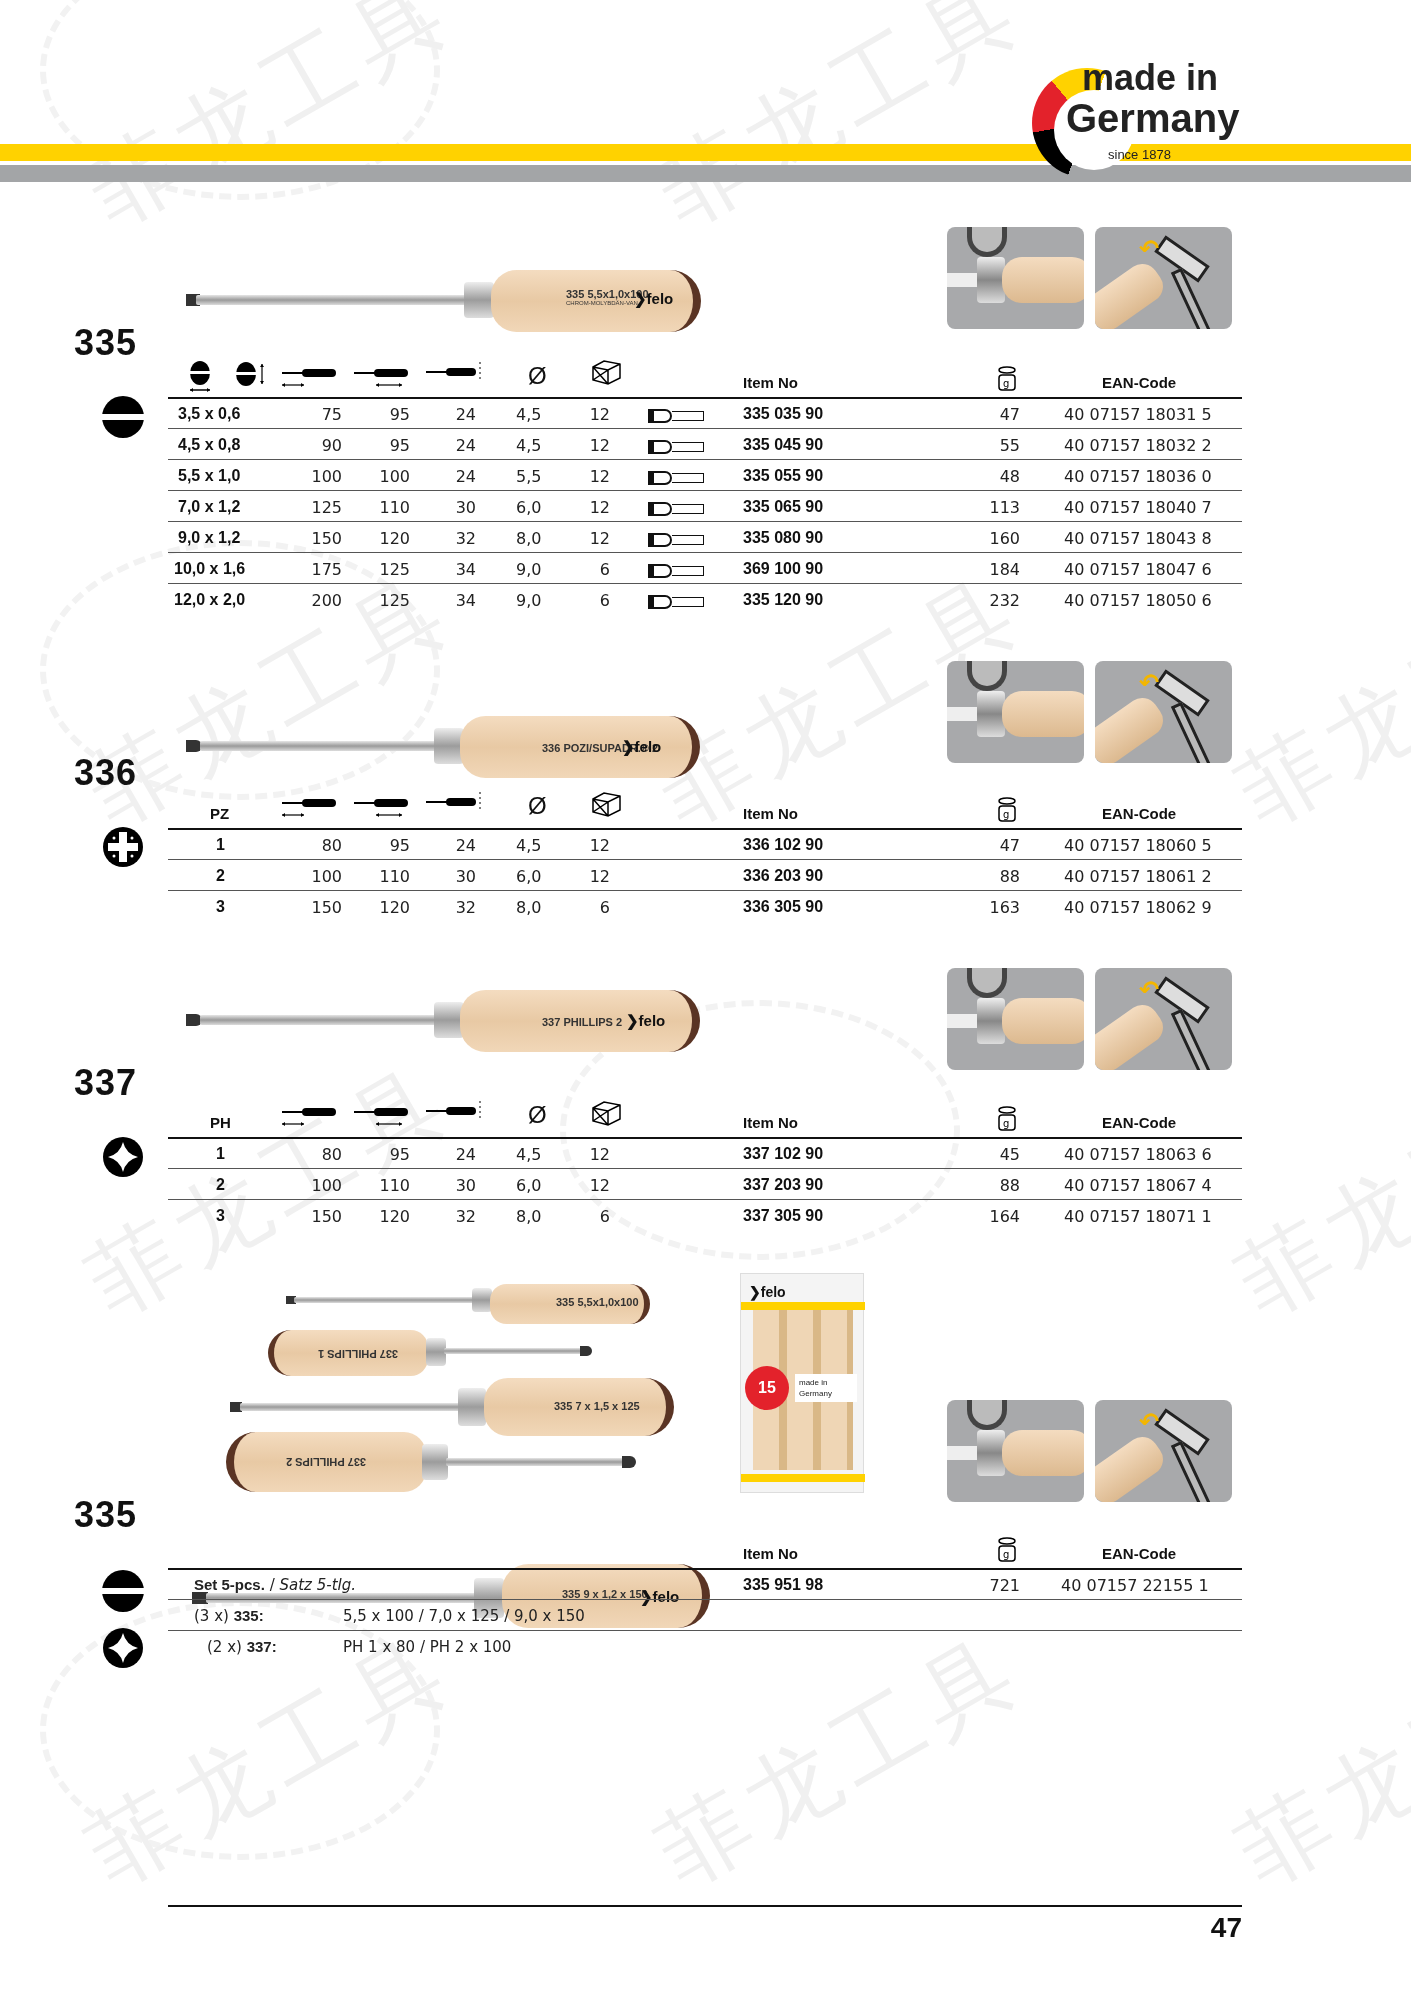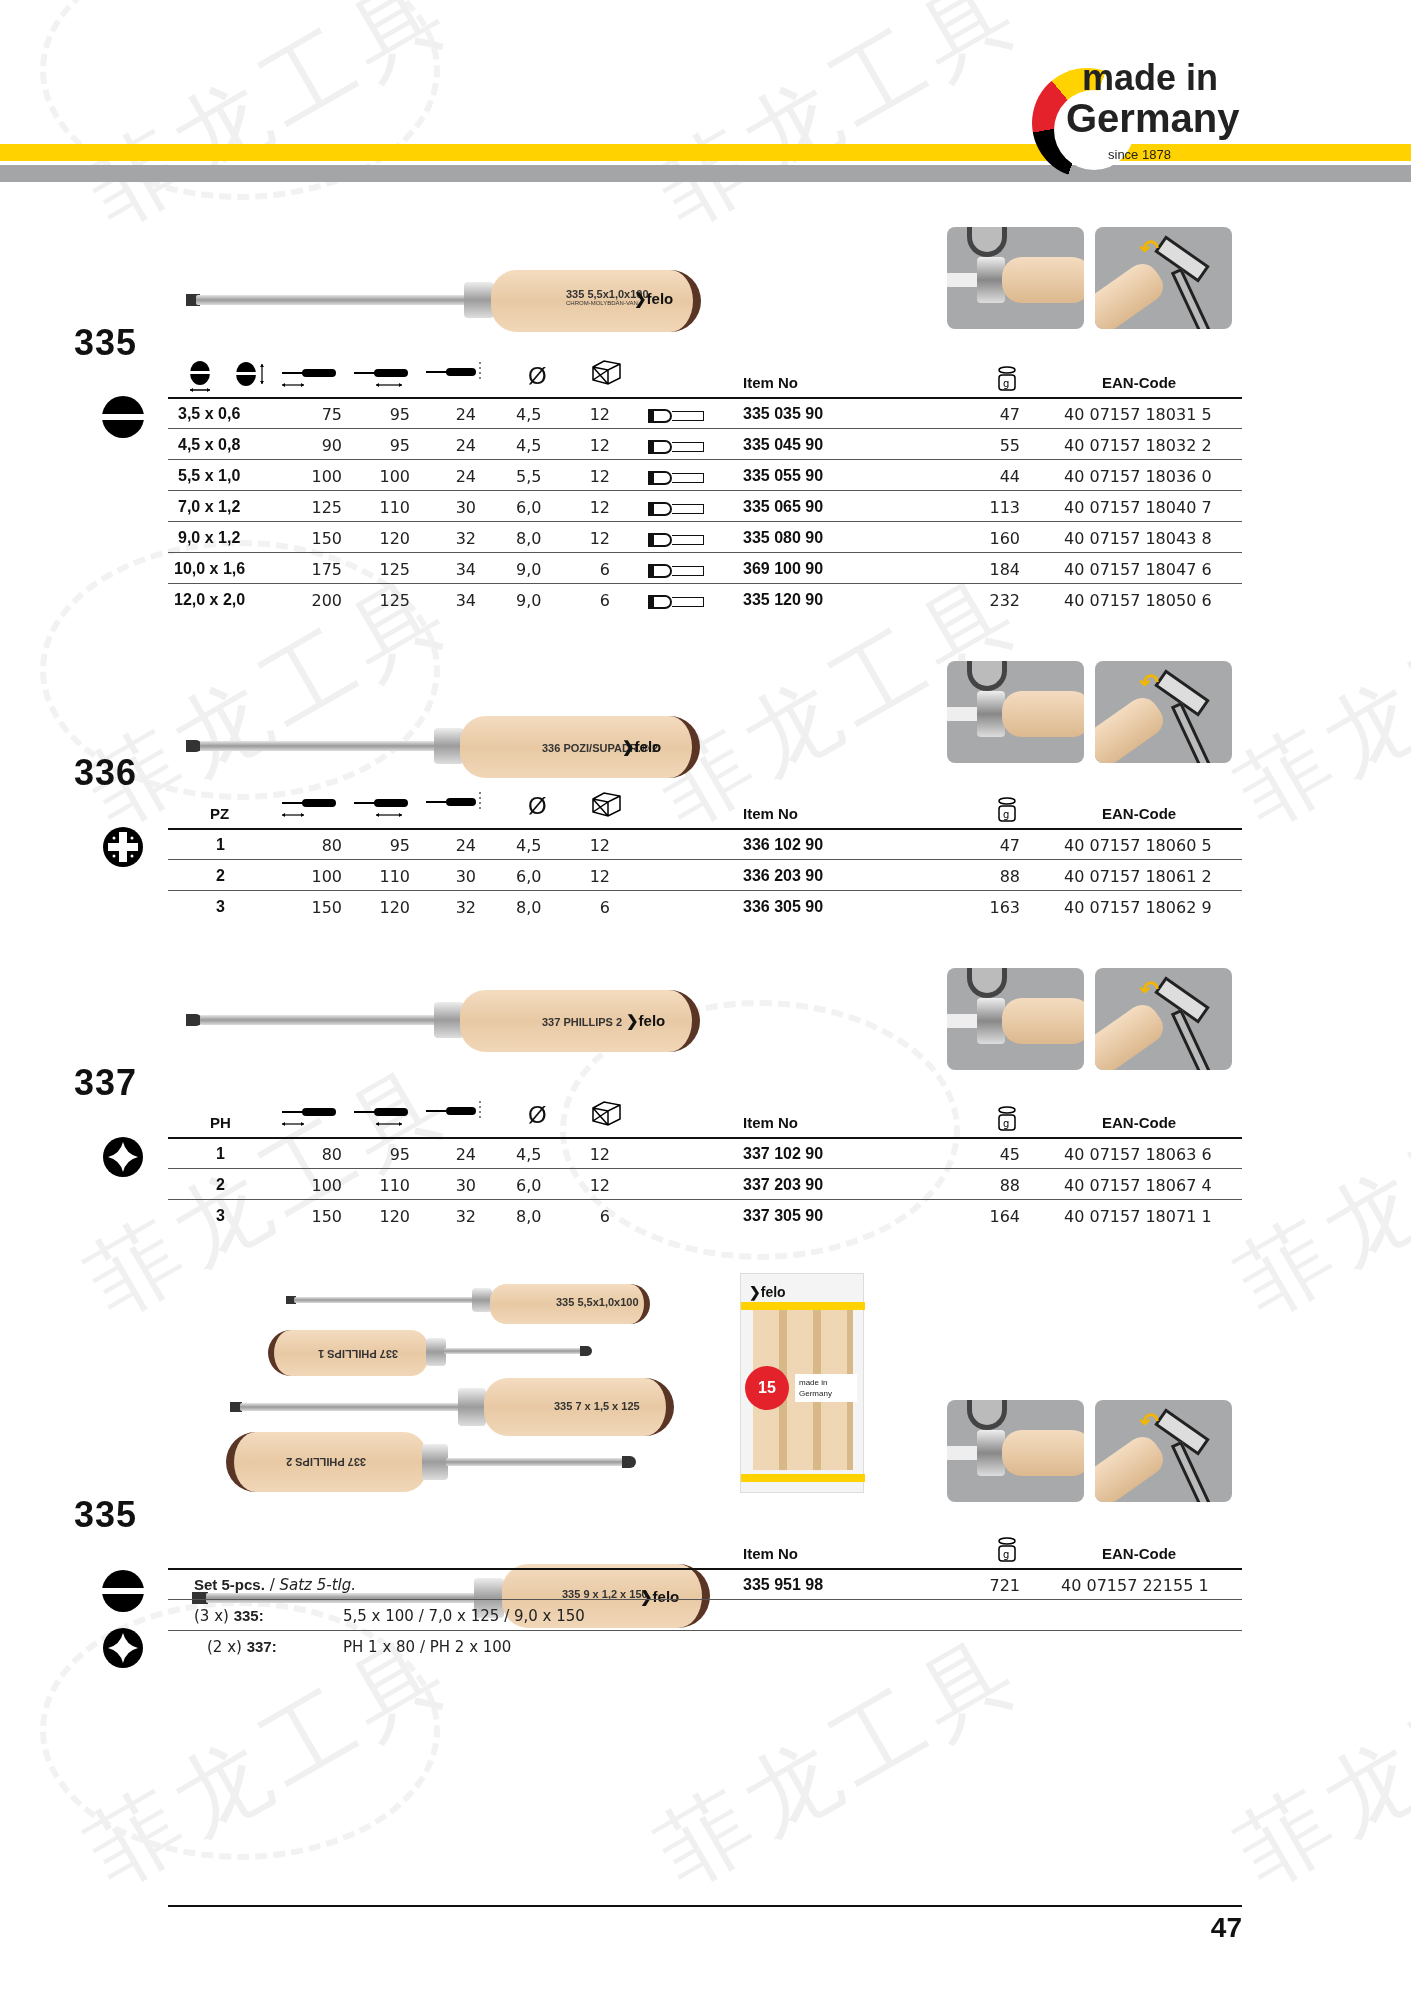--- a/index.html
+++ b/index.html
@@ -190,21 +190,21 @@
     <div class="cell r" style="left:290px;top:467px;width:52px">100</div>
     <div class="cell r" style="left:358px;top:467px;width:52px">100</div>
     <div class="cell r" style="left:424px;top:467px;width:52px">24</div>
     <div class="cell" style="left:516px;top:467px">5,5</div>
     <div class="cell r" style="left:574px;top:467px;width:36px">12</div>
     <div class="prof" style="left:648px;top:471px">
         <div class="pf"></div>
         <div class="pf2"></div>
       </div>
     <div class="cell b" style="left:743px;top:467px">335 055 90</div>
-    <div class="cell r" style="left:960px;top:467px;width:60px">44</div>
+    <div class="cell r" style="left:960px;top:467px;width:60px">48</div>
     <div class="cell" style="left:1064px;top:467px">40 07157 18036 0</div>
     <div class="rline" style="left:168px;top:490px;width:1074px"></div>
   </div>
   <div>
     <div class="cell b" style="left:178px;top:498px">7,0 x 1,2</div>
     <div class="cell r" style="left:290px;top:498px;width:52px">125</div>
     <div class="cell r" style="left:358px;top:498px;width:52px">110</div>
     <div class="cell r" style="left:424px;top:498px;width:52px">30</div>
     <div class="cell" style="left:516px;top:498px">6,0</div>
     <div class="cell r" style="left:574px;top:498px;width:36px">12</div>

